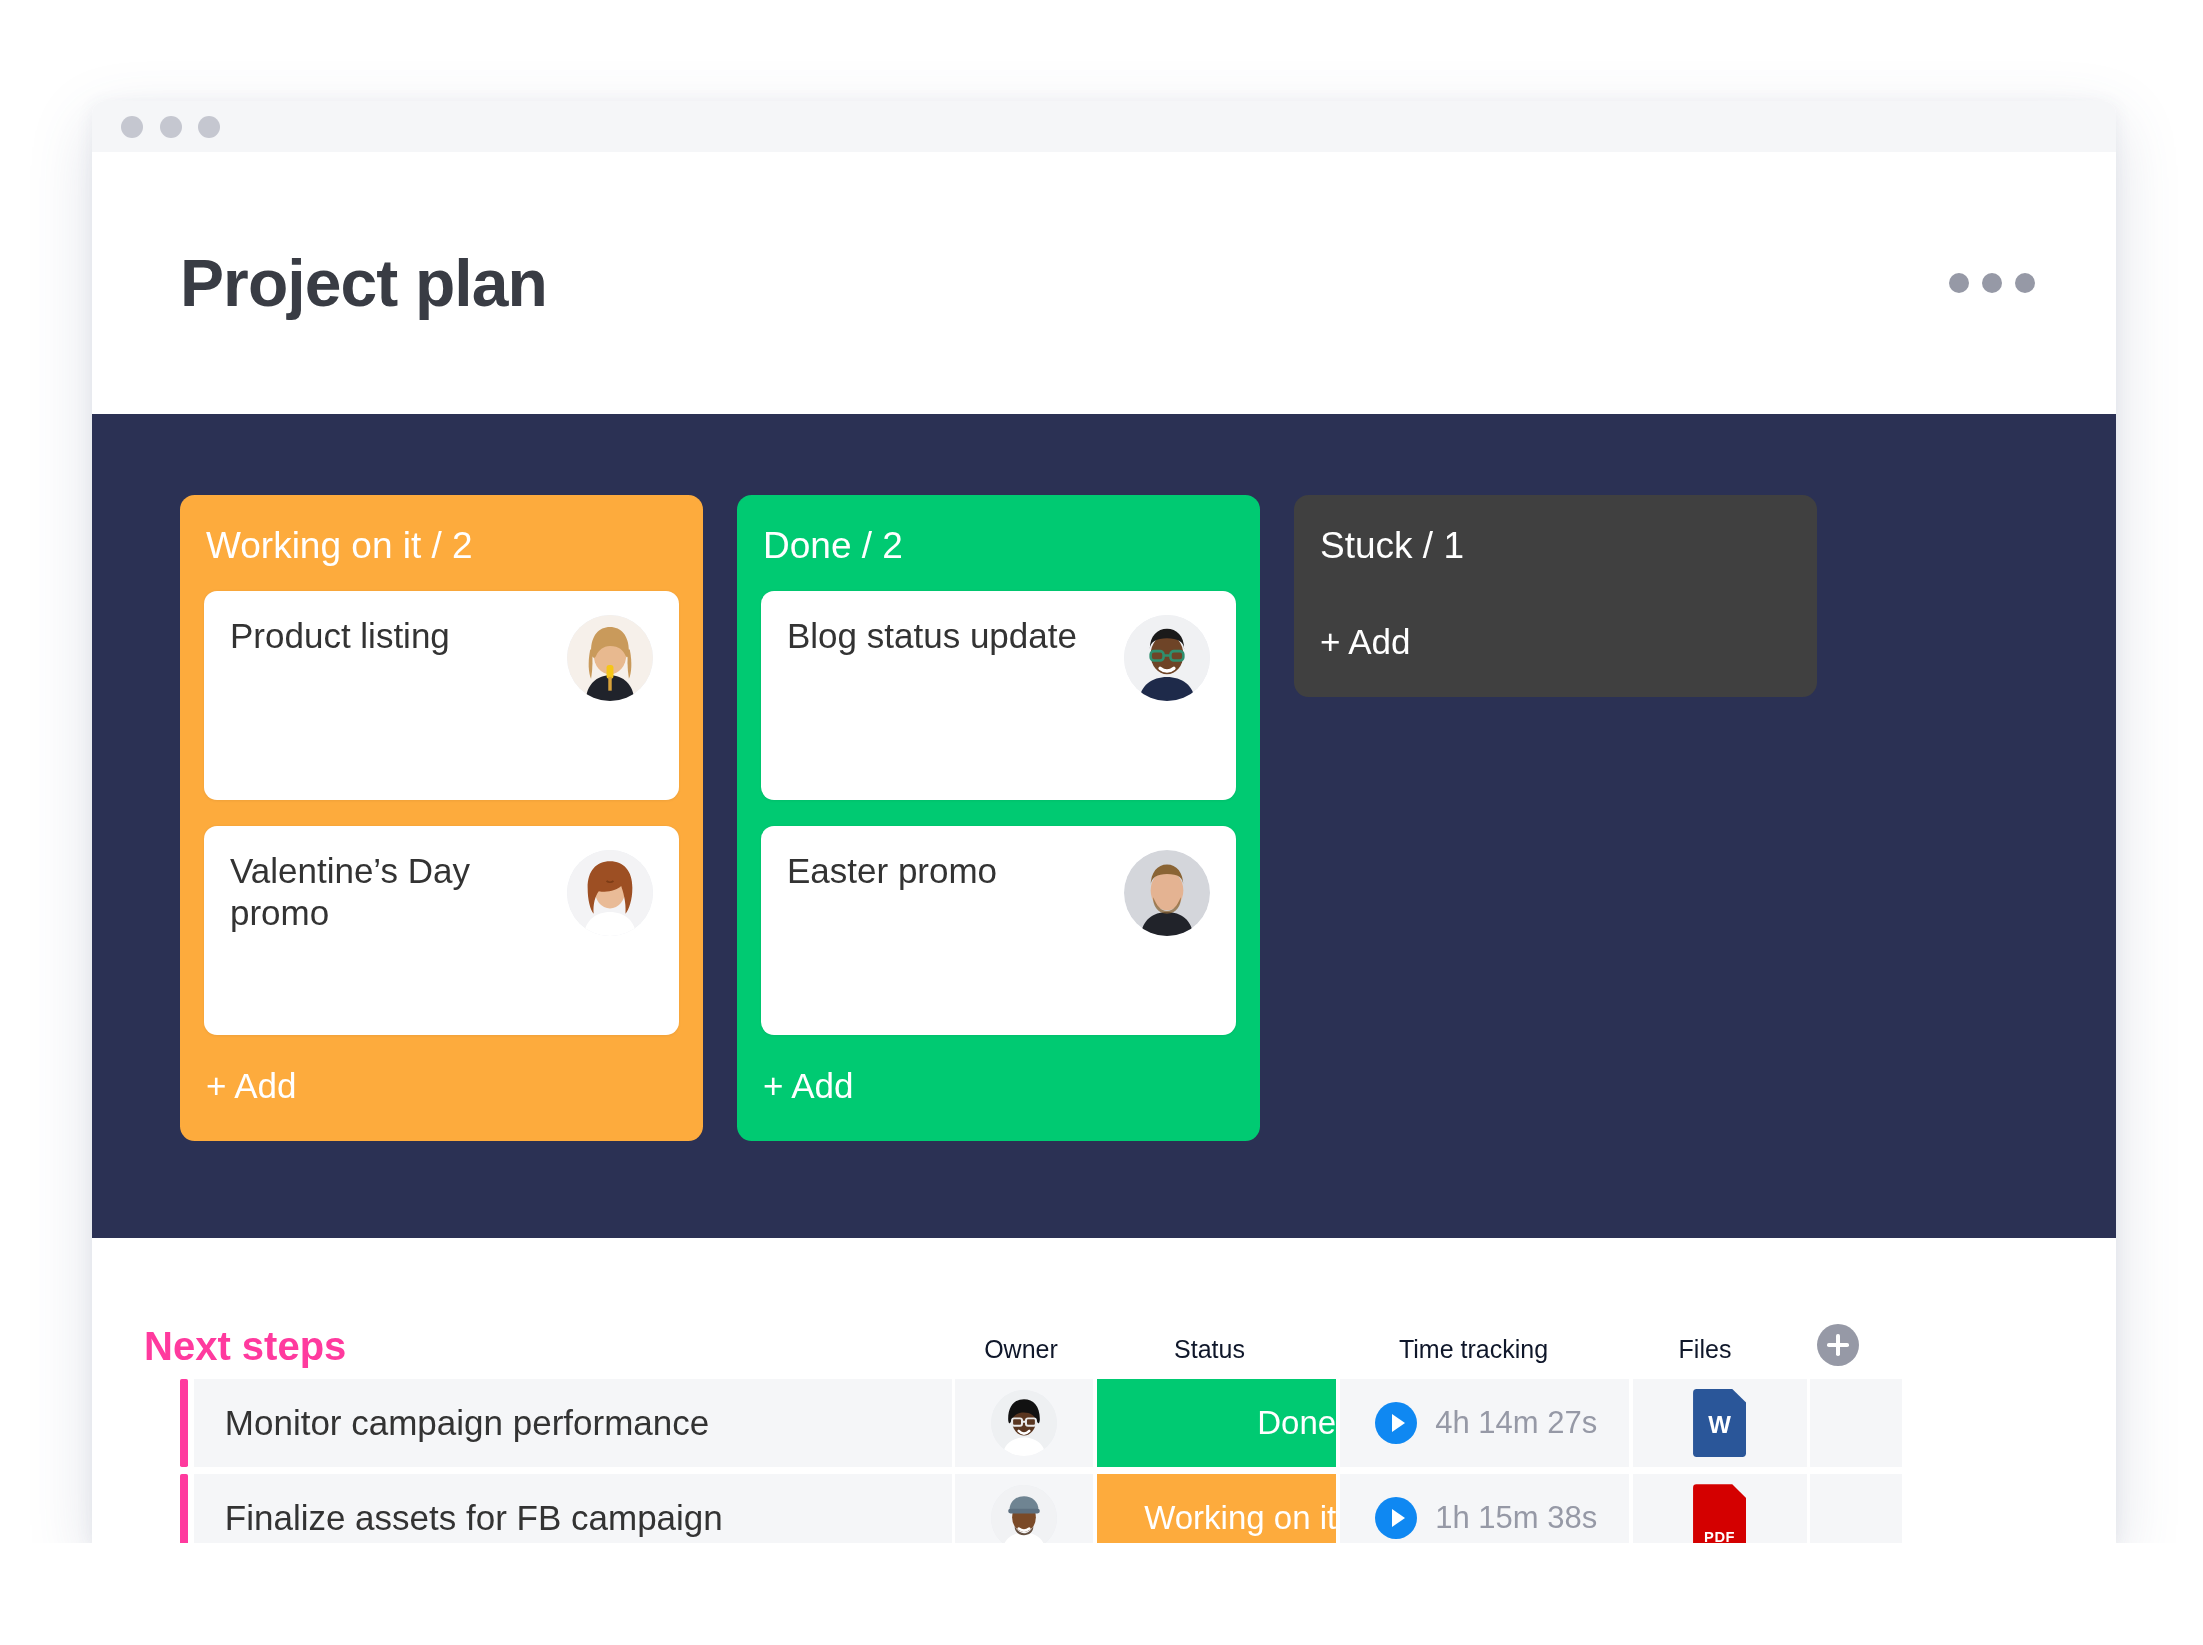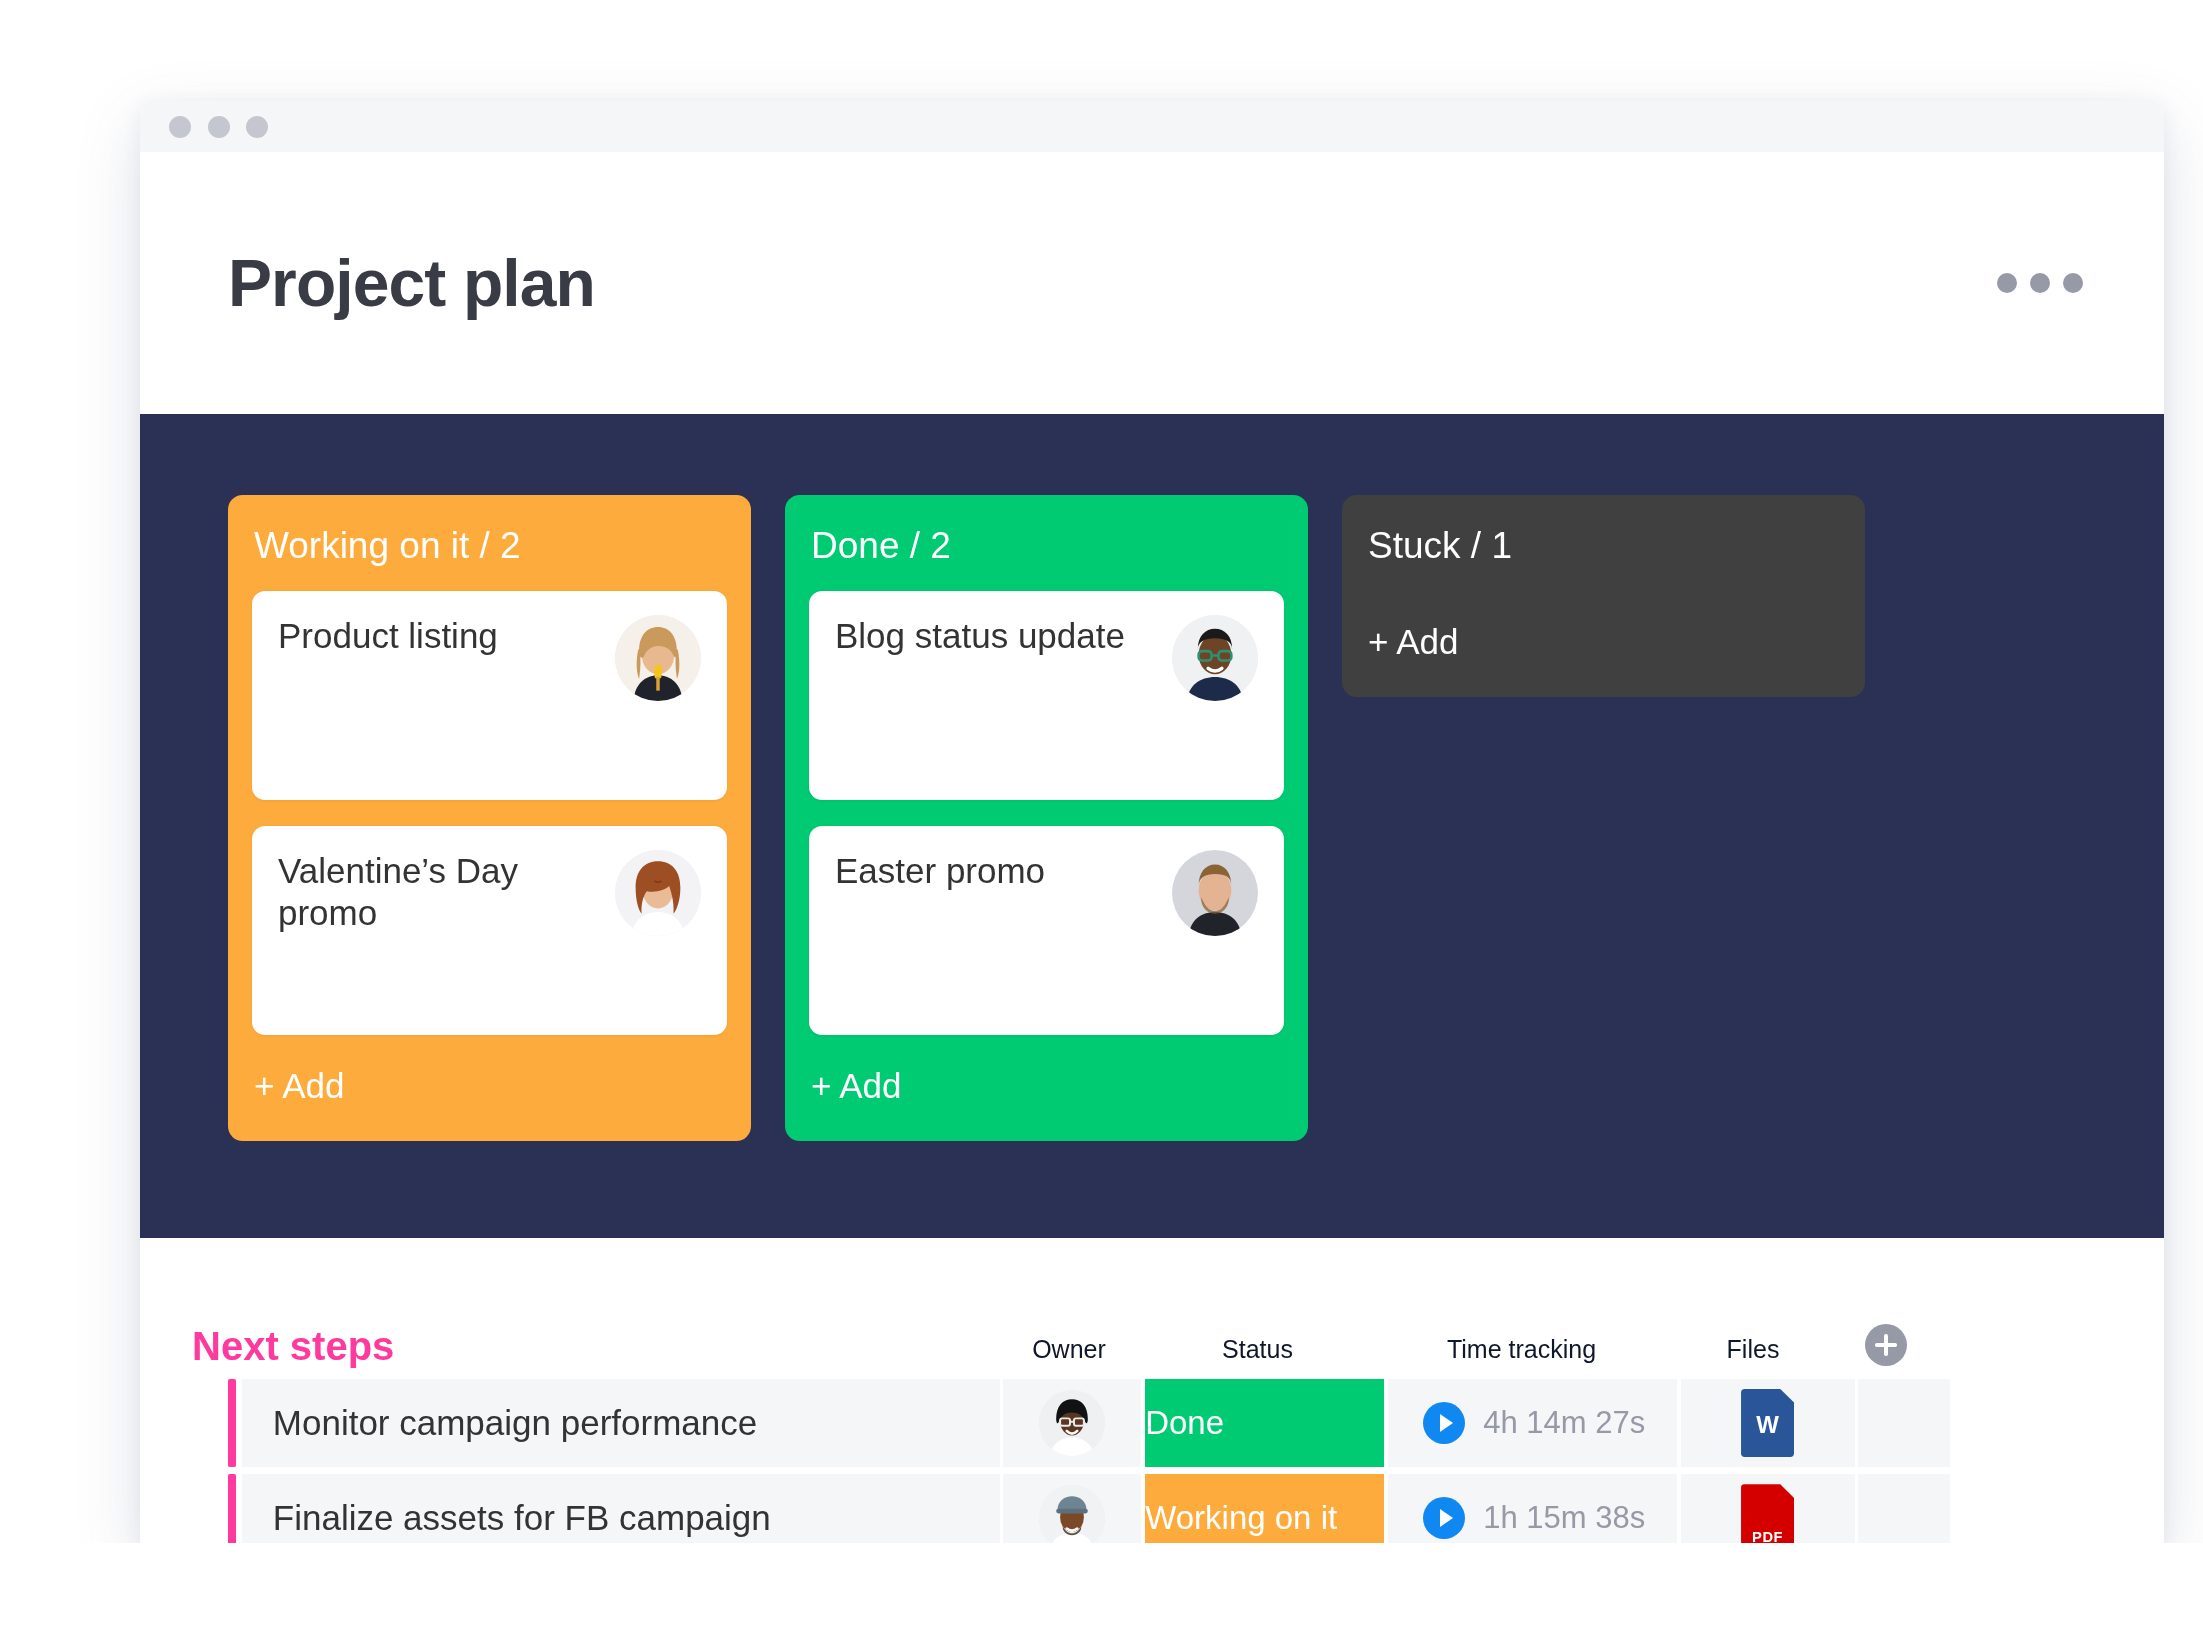--- a/index.html
+++ b/index.html
@@ -21,21 +21,20 @@
     position: absolute;
     left: 92px;
     top: 101px;
     width: 2024px;
     height: 1442px;
     background: #ffffff;
     border-radius: 13px 13px 0 0;
     box-shadow: 0 22px 64px rgba(80, 90, 130, 0.18),
                 0 3.7px 16.5px rgba(80, 90, 130, 0.08);
     overflow: hidden;
-    margin-left: 48px;
   }
 
   .titlebar {
     height: 51px;
     background: #f5f6f8;
     display: flex;
     align-items: center;
     padding-left: 29px;
     gap: 16.5px;
   }
@@ -221,21 +220,21 @@
     white-space: nowrap;
     overflow: hidden;
   }
   .c-owner {
     flex: 0 0 138px;
     justify-content: center;
   }
   .c-owner .avatar { width: 66px; height: 66px; flex: 0 0 66px; }
   .c-status {
     flex: 0 0 239px;
-    justify-content: flex-start;
+    justify-content: flex-end;
     color: #ffffff;
     font-size: 33px;
     white-space: nowrap;
   }
   .c-time {
     flex: 0 0 289px;
     justify-content: flex-start;
     padding-left: 35px;
     gap: 18.4px;
     font-size: 31px;

